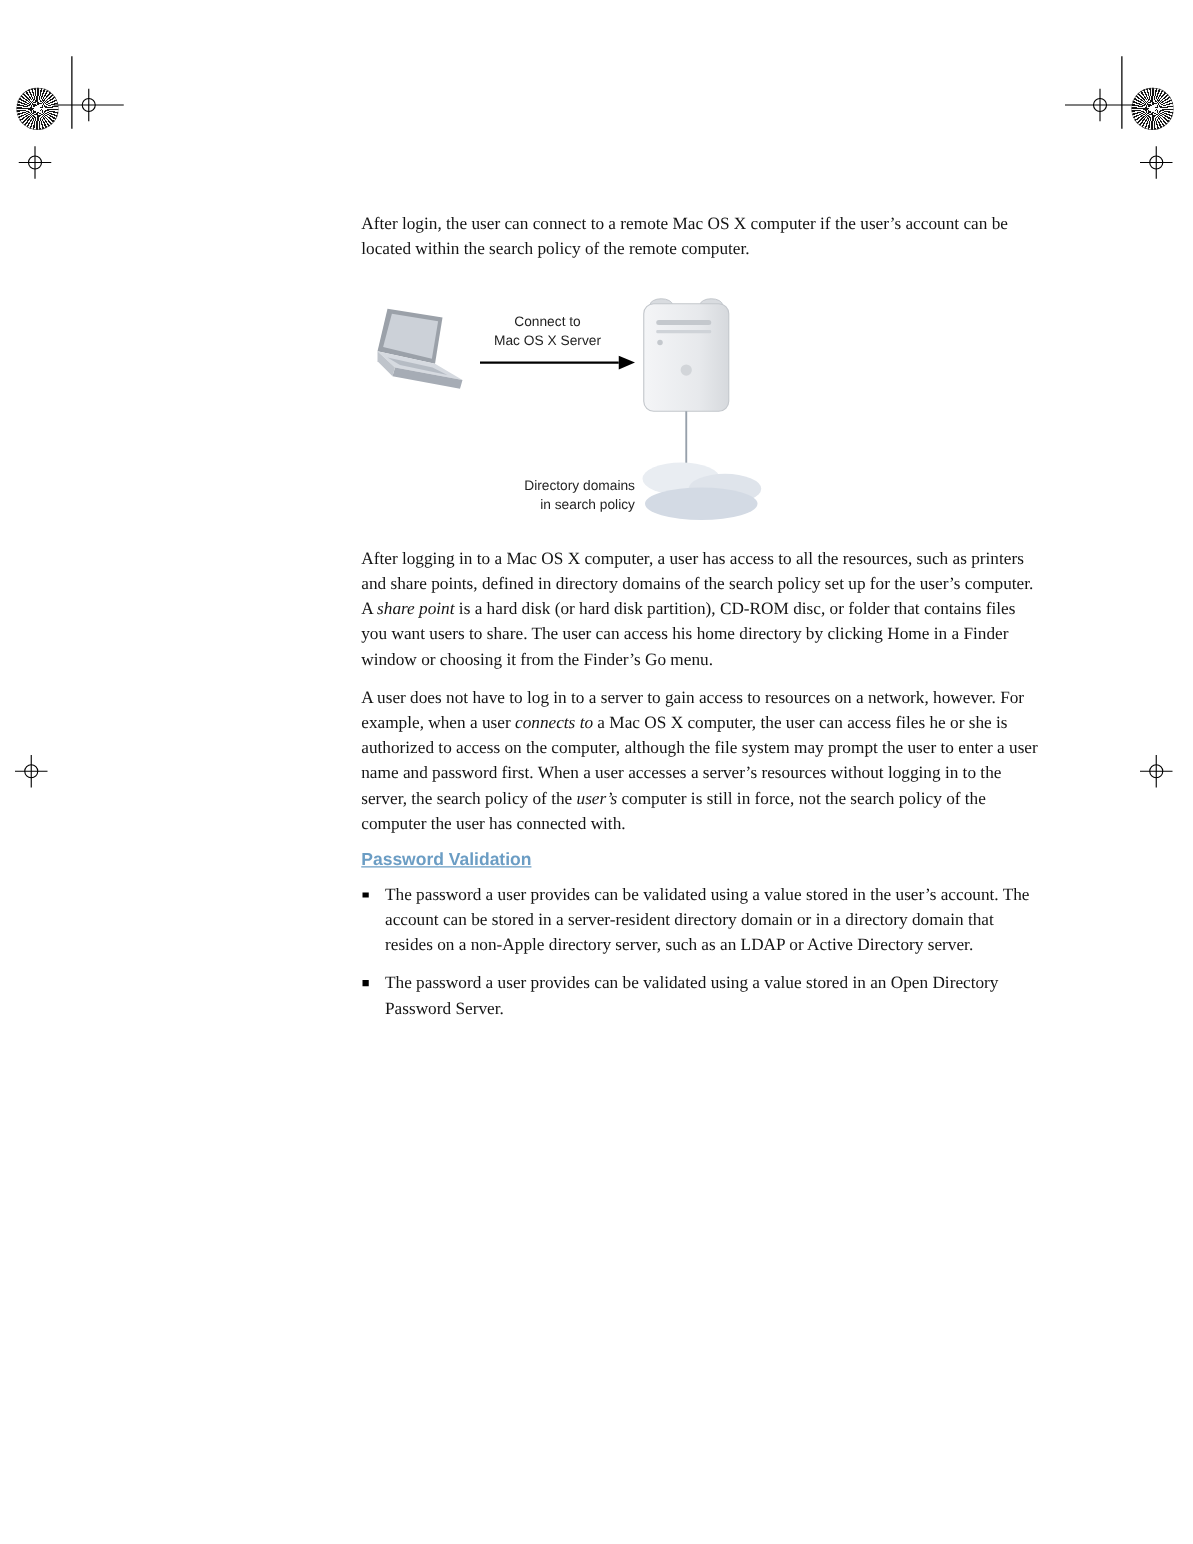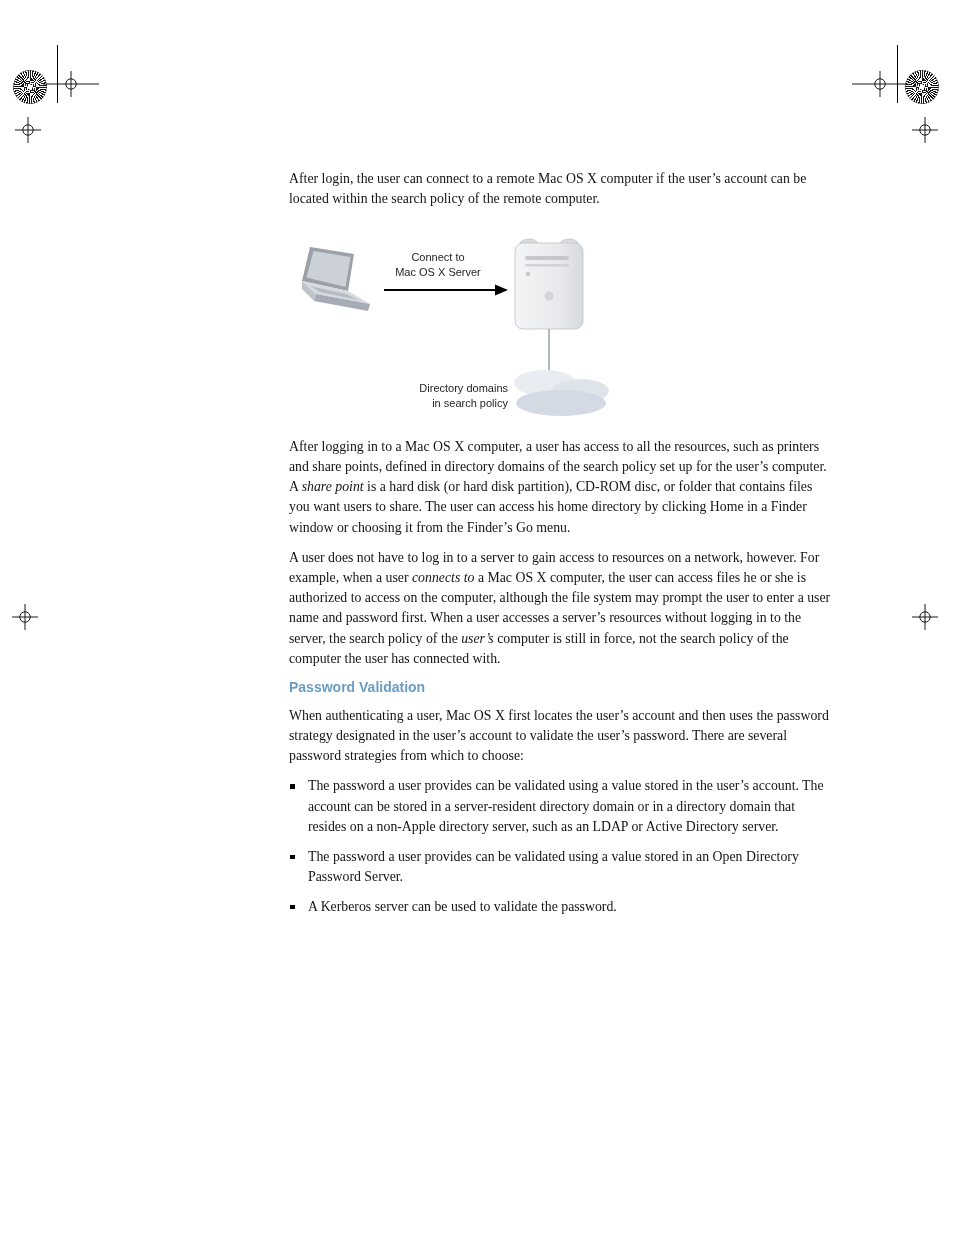--- a/index.html
+++ b/index.html
@@ -33,21 +33,21 @@
 
   .diagram { margin:23px 0 9px 0; height:195px; position:relative; }
   .diag-label {
     font-family:"Liberation Sans", sans-serif;
     font-size:11px; fill:#1f1f1f;
   }
 
   .section-heading {
     font-family:"Liberation Sans", sans-serif;
     font-weight:bold; font-size:14px; color:#6B9DC4;
-    margin:8px 0 10px 0; line-height:17px;
+    margin:8px 0 10px 0; line-height:17px;text-decoration:underline;
   }
 
   .bullet { position:relative; padding-left:19px; margin:0 0 9.5px 0; }
   .bullet-marker {
     position:absolute; left:1px; top:8px;
     width:4.5px; height:4.5px; background:#000; display:block;
   }
 
   .footer {
     position:absolute; left:289px; top:1062px; width:543px;
@@ -182,34 +182,29 @@
       </svg>
     </div>
 
 
     <p class="body"><span>After logging in to a Mac OS X computer, a user has access to all the resources, such as printers and share points, defined in directory domains of the search policy set up for the user’s computer. A </span><span class="italic">share point</span><span> is a hard disk (or hard disk partition), CD-ROM disc, or folder that contains files you want users to share. The user can access his home directory by clicking Home in a Finder window or choosing it from the Finder’s Go menu.</span></p>
 
     <p class="body"><span>A user does not have to log in to a server to gain access to resources on a network, however. For example, when a user </span><span class="italic">connects to</span><span> a Mac OS X computer, the user can access files he or she is authorized to access on the computer, although the file system may prompt the user to enter a user name and password first. When a user accesses a server’s resources without logging in to the server, the search policy of the </span><span class="italic">user’s</span><span> computer is still in force, not the search policy of the computer the user has connected with.</span></p>
 
     <div class="section-heading">Password Validation</div>
 
-    <p class="body">When authenticating a user, Mac OS X first locates the user’s account and then uses the password strategy designated in the user’s account to validate the user’s password. There are several password strategies from which to choose:</p>
 
     <div class="bullet">
       <span class="bullet-marker"></span>
       <span>The password a user provides can be validated using a value stored in the user’s account. The account can be stored in a server-resident directory domain or in a directory domain that resides on a non-Apple directory server, such as an LDAP or Active Directory server.</span>
     </div>
     <div class="bullet">
       <span class="bullet-marker"></span>
       <span>The password a user provides can be validated using a value stored in an Open Directory Password Server.</span>
     </div>
-    <div class="bullet">
-      <span class="bullet-marker"></span>
-      <span>A Kerberos server can be used to validate the password.</span>
-    </div>
 
   </div>
 
   <div class="footer">
     <span class="footer-section">Users and Groups</span>
     <span class="footer-page">119</span>
   </div>
 
 </div>
 

